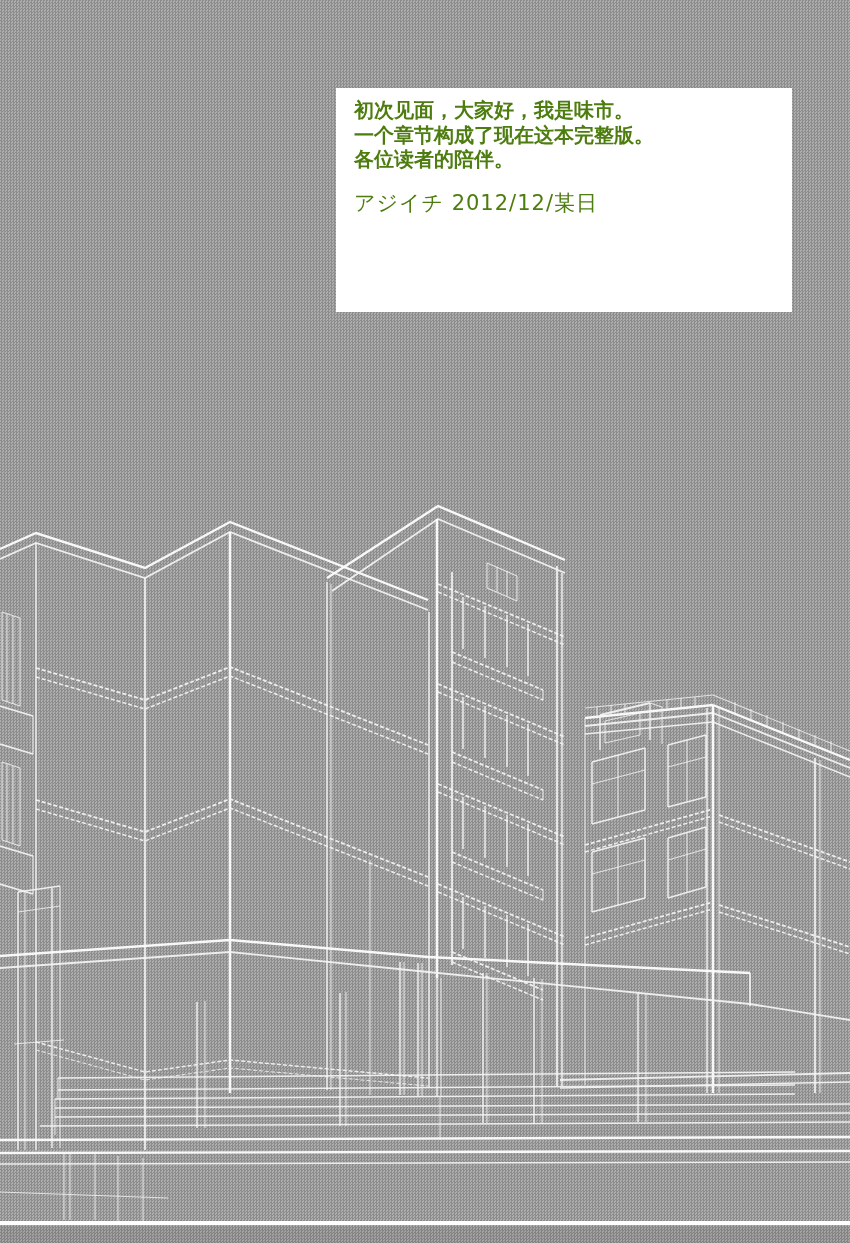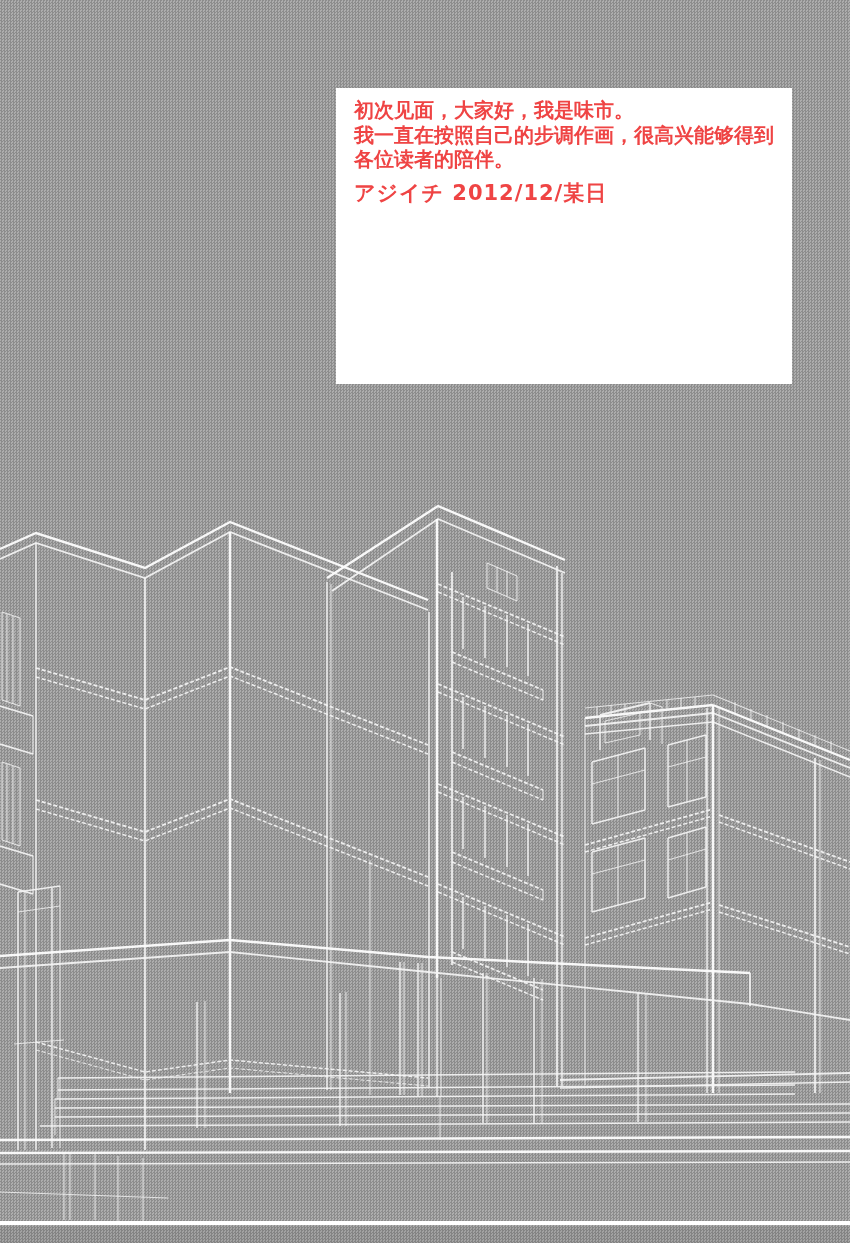--- a/index.html
+++ b/index.html
@@ -15,32 +15,32 @@
   }
   .art{position:absolute;left:0;top:0;width:850px;height:1243px;}
   .art line,.art polyline{stroke:#f4f4f4;stroke-width:1.5;fill:none;stroke-opacity:.92;}
   .art .b{stroke:#fbfbfb;stroke-width:2.4;stroke-opacity:.97;}
   .art .m{stroke-width:1.8;}
   .art .t{stroke-width:1.1;stroke-opacity:.8;}
   .art .dash{stroke-dasharray:4 2;}
   .art .ground{stroke:#ffffff;stroke-width:4;stroke-opacity:1;}
   .bottom-shade{position:absolute;left:0;top:1227px;width:850px;height:16px;background:rgba(0,0,0,0.06);}
   .afterword-box{
-    position:absolute;left:336px;top:88px;width:456px;height:296px;
+    position:absolute;left:336px;top:88px;width:456px;height:224px;
     background:#ffffff;
     box-sizing:border-box;
     padding:10px 8px 0 18px;
-    color:#ef4444;
+    color:#4d7c0f;
   }
   .afterword-box .ln{
     font-size:20px;line-height:24.5px;font-weight:700;
     white-space:nowrap;letter-spacing:0;
   }
   .afterword-box .signature{
-    margin-top:9px;font-size:21px;font-weight:700;letter-spacing:1px;
+    margin-top:19px;font-size:21px;font-weight:400;letter-spacing:1px;
   }
 </style>
 </head>
 <body>
 
 <div class="page">
 
   <svg class="art" viewBox="0 0 850 1243" aria-hidden="true">
 
     <polyline class="b" points="0,549 36,533 145,568 230,522 428,600"></polyline>
@@ -260,18 +260,18 @@
     <line class="t" x1="58" y1="1078" x2="58" y2="1099"></line>
     <line class="t" x1="440" y1="1096" x2="440" y2="1140"></line>
 
     <line class="ground" x1="0" y1="1223" x2="850" y2="1223"></line>
   </svg>
 
   <div class="bottom-shade"></div>
 
   <div class="afterword-box">
     <div class="ln">初次见面，大家好，我是味市。</div>
-    <div class="ln">我一直在按照自己的步调作画，很高兴能够得到</div>
+    <div class="ln">一个章节构成了现在这本完整版。</div>
     <div class="ln">各位读者的陪伴。</div>
     <div class="ln signature">アジイチ 2012/12/某日</div>
   </div>
 
 </div>
 
 </body></html>

